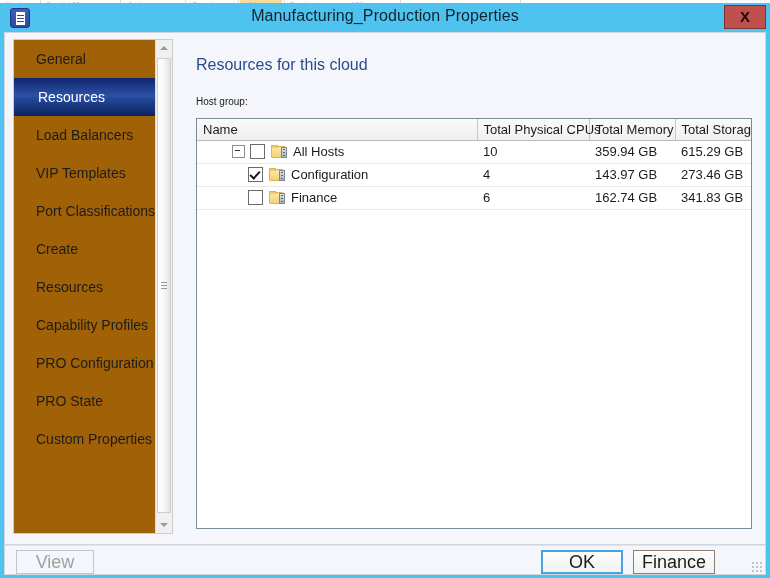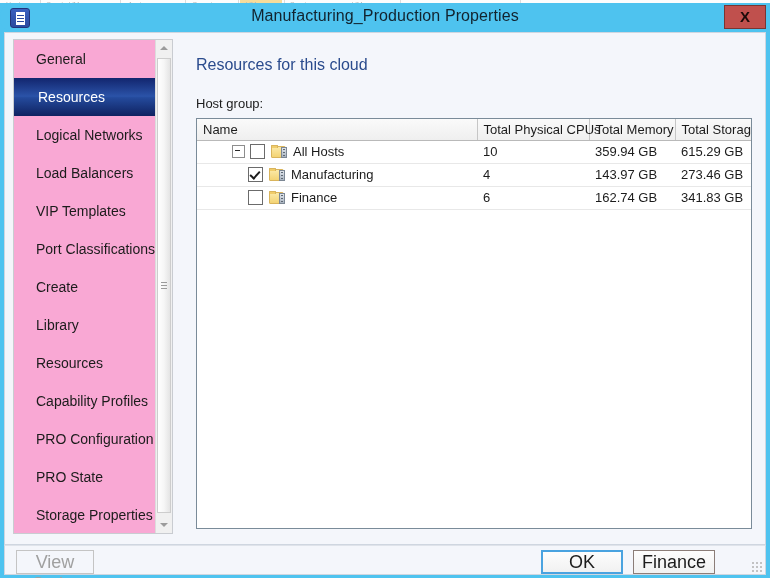--- a/index.html
+++ b/index.html
@@ -123,21 +123,21 @@
     box-sizing: border-box;
   }
 
   
   #nav {
     position: absolute;
     left: 8px;
     top: 6px;
     width: 160px;
     height: 495px;
-    background: #f9a8d4;
+    background: #a16207;
     border: 1px solid #c9ccd1;
     box-sizing: border-box;
     overflow: hidden;
   }
   .nav-item {
     position: relative;
     height: 38px;
     line-height: 38px;
     padding-left: 22px;
     font-size: 14px;
@@ -213,21 +213,21 @@
     top: 6px;
     right: 6px;
     height: 495px;
   }
   #page-heading {
     font-size: 16px;
     color: #2a4b8d;
     margin: 17px 0 0 15px;
   }
   #hostgroup-label {
-    font-size: 13px;
+    font-size: 10px;
     color: #1c1c1c;
     margin: 22px 0 4px 15px;
   }
 
   
   #table-wrap {
     position: absolute;
     left: 15px;
     top: 79px;
     right: 7px;
@@ -428,31 +428,29 @@
     </div>
     <div id="title-text">Manufacturing_Production Properties</div>
     <div id="close-button">X</div>
   </div>
 
   <div id="dialog-body">
 
     <div id="nav">
       <div class="nav-item"><span>General</span></div>
       <div class="nav-item selected"><span>Resources</span><span class="chev"></span></div>
-      <div class="nav-item"><span>Logical Networks</span></div>
       <div class="nav-item"><span>Load Balancers</span></div>
       <div class="nav-item"><span>VIP Templates</span></div>
       <div class="nav-item"><span>Port Classifications</span></div>
       <div class="nav-item"><span>Create</span></div>
-      <div class="nav-item"><span>Library</span></div>
       <div class="nav-item"><span>Resources</span></div>
       <div class="nav-item"><span>Capability Profiles</span></div>
       <div class="nav-item"><span>PRO Configuration</span></div>
       <div class="nav-item"><span>PRO State</span></div>
-      <div class="nav-item"><span>Storage Properties</span></div>
+      <div class="nav-item"><span>Custom Properties</span></div>
 
       <div id="nav-scroll">
         <div class="arrow up">
             <i></i>
           </div>
         <div id="nav-thumb">
             <div class="grip"></div>
           </div>
         <div class="arrow down">
             <i></i>
@@ -501,21 +499,21 @@
             <tr>
               <td>
                 <div class="name-cell">
                   <span class="indent"></span>
                   <span class="checkbox checked"></span>
                   <span class="folder">
                       <i class="back"></i>
                       <i class="tab"></i>
                       <i class="server"></i>
                     </span>
-                  <span class="row-label">Manufacturing</span>
+                  <span class="row-label">Configuration</span>
                 </div>
               </td>
               <td class="num">4</td>
               <td class="num">143.97 GB</td>
               <td class="num">273.46 GB</td>
             </tr>
             <tr>
               <td>
                 <div class="name-cell">
                   <span class="indent"></span>

